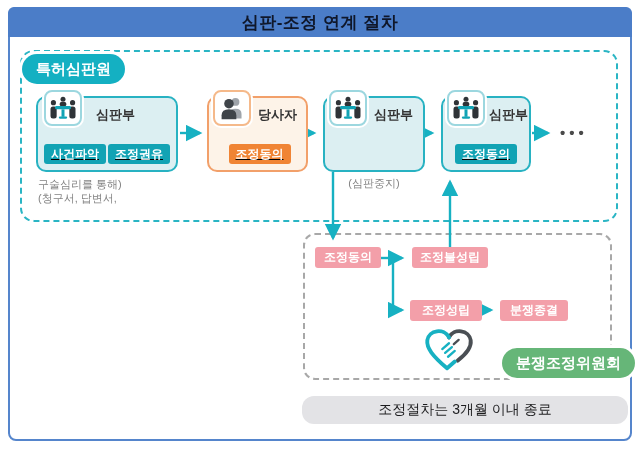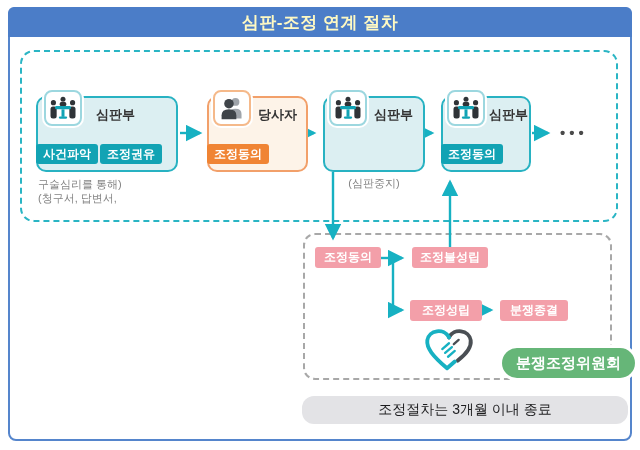--- a/index.html
+++ b/index.html
@@ -2,21 +2,21 @@
 <html><head>
 <meta charset="utf-8">
 <style>
   html,body{margin:0;padding:0;background:#fff;width:640px;height:450px;overflow:hidden;
     font-family:"Liberation Sans", sans-serif;}
   .stage{position:relative;width:640px;height:450px;}
   .card{position:absolute;left:8px;top:7px;width:624px;height:434px;background:#fff;
     border:2px solid #5585cc;border-radius:8px;box-sizing:border-box;}
   .header{position:absolute;left:8px;top:7px;width:624px;height:30px;background:#4b7dc8;
     border-radius:6px 6px 0 0;display:flex;align-items:center;justify-content:center;box-sizing:border-box;}
-  .header .title{color:#fef9c3;font-weight:bold;font-size:17px;letter-spacing:0.5px;}
+  .header .title{color:#0f172a;font-weight:bold;font-size:17px;letter-spacing:0.5px;}
 
   .teal-dash{position:absolute;left:20px;top:50px;width:598px;height:172px;
     border:2px dashed #2ab5c4;border-radius:14px;box-sizing:border-box;}
   .gray-dash{position:absolute;left:303px;top:233px;width:309px;height:147px;
     border:2px dashed #a8a8a8;border-radius:12px;box-sizing:border-box;}
 
   .pill{position:absolute;height:30px;line-height:30px;padding:0 14px;border-radius:17px;
     color:#fff;font-weight:bold;font-size:15px;box-shadow:0 0 0 3px #fff;white-space:nowrap;}
   .pill.teal{background:#14b0c2;left:22px;top:54px;}
   .pill.green{background:#66b678;left:502px;top:348px;}
@@ -25,21 +25,21 @@
   .stepbox.teal{background:#dceff2;border:2px solid #28b2c2;}
   .stepbox.orange{background:#fdf3e8;border:2px solid #f2a06a;}
 
   .tile{position:absolute;top:90px;width:38px;height:36px;background:#fff;border-radius:8px;
     box-sizing:border-box;display:flex;align-items:center;justify-content:center;box-shadow:0 0 0 2px #fff;}
   .tile.teal{border:2px solid #9cd7df;}
   .tile.orange{border:2px solid #f5b98a;}
 
   .actor{position:absolute;top:106px;font-size:13px;font-weight:bold;color:#333;}
 
-  .btnrow{position:absolute;top:144px;display:flex;gap:2px;}
+  .btnrow{position:absolute;top:144px;display:flex;justify-content:center;gap:2px;text-decoration:underline;}
   .chip{color:#fff;font-weight:bold;font-size:12px;line-height:16px;padding:2px 7px;border-radius:3px;white-space:nowrap;}
   .chip.teal{background:#12a3b4;}
   .chip.orange{background:#f08434;}
 
   .caption{position:absolute;font-size:11px;color:#838383;line-height:14px;}
 
   .pinkbtn{position:absolute;height:21px;background:#f39fa9;color:#fff;font-weight:bold;font-size:12px;
     display:flex;align-items:center;justify-content:center;border-radius:3px;box-sizing:border-box;}
 
   .dots{position:absolute;left:560px;top:124px;font-size:15px;font-weight:bold;color:#4a4a4a;letter-spacing:4px;}
@@ -75,20 +75,21 @@
       <path d="M426,133 H432" marker-end="url(#ah)"></path>
       <path d="M532,133 H548" marker-end="url(#ah)"></path>
       <path d="M333,172 V238" marker-end="url(#ah)"></path>
       <path d="M450,247 V182" marker-end="url(#ah)"></path>
       <path d="M381,258 H402" marker-end="url(#ah)"></path>
       <path d="M393,258 V310 H402" marker-end="url(#ah)"></path>
       <path d="M483,310 H491" marker-end="url(#ah)"></path>
     </g>
   </svg>
 
+  <div class="pill teal">특허심판원</div>
 
   <div class="stepbox teal" style="left:36px;width:142px;"></div>
   <div class="tile teal" style="left:44px;">
     <svg width="30" height="27" viewBox="0 0 36 32">
       <circle cx="18" cy="5" r="3" fill="#2f3337"></circle>
       <rect x="14" y="8.2" width="8" height="5" rx="2" fill="#2f3337"></rect>
       <circle cx="6.5" cy="9" r="3.1" fill="#2f3337"></circle>
       <rect x="3" y="13.5" width="7.4" height="14.5" rx="3" fill="#2f3337"></rect>
       <circle cx="29.5" cy="9" r="3.1" fill="#2f3337"></circle>
       <rect x="25.6" y="13.5" width="7.4" height="14.5" rx="3" fill="#2f3337"></rect>

